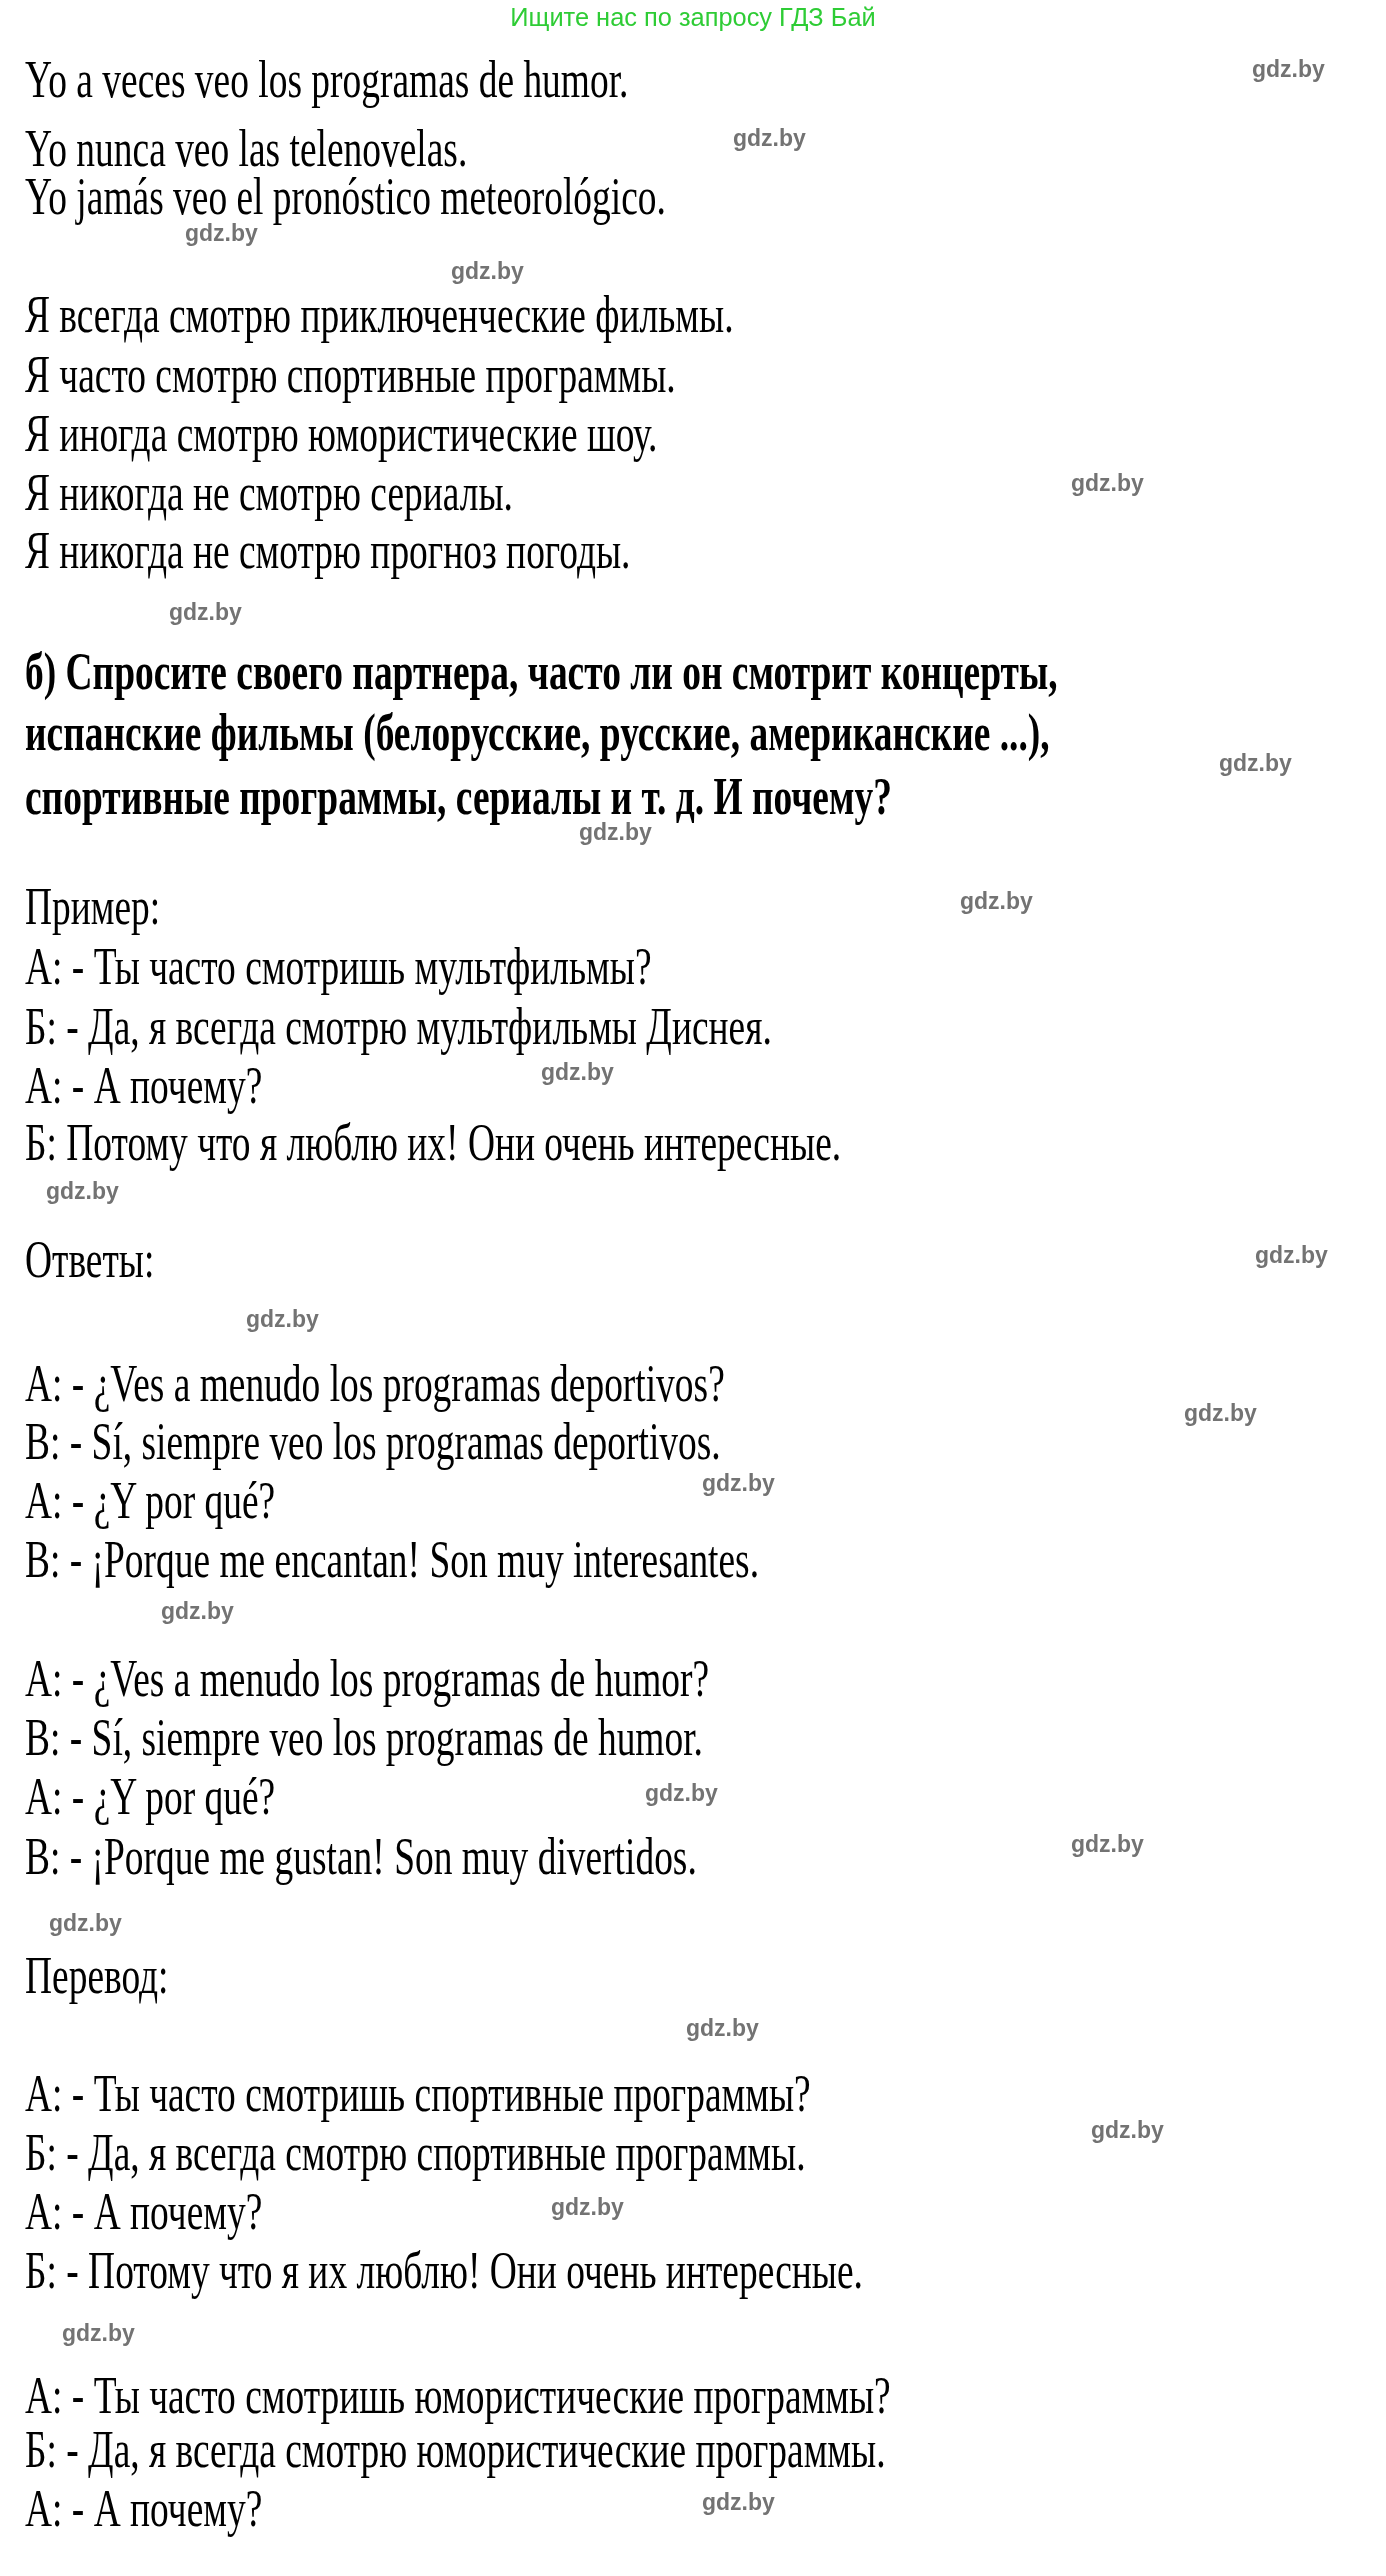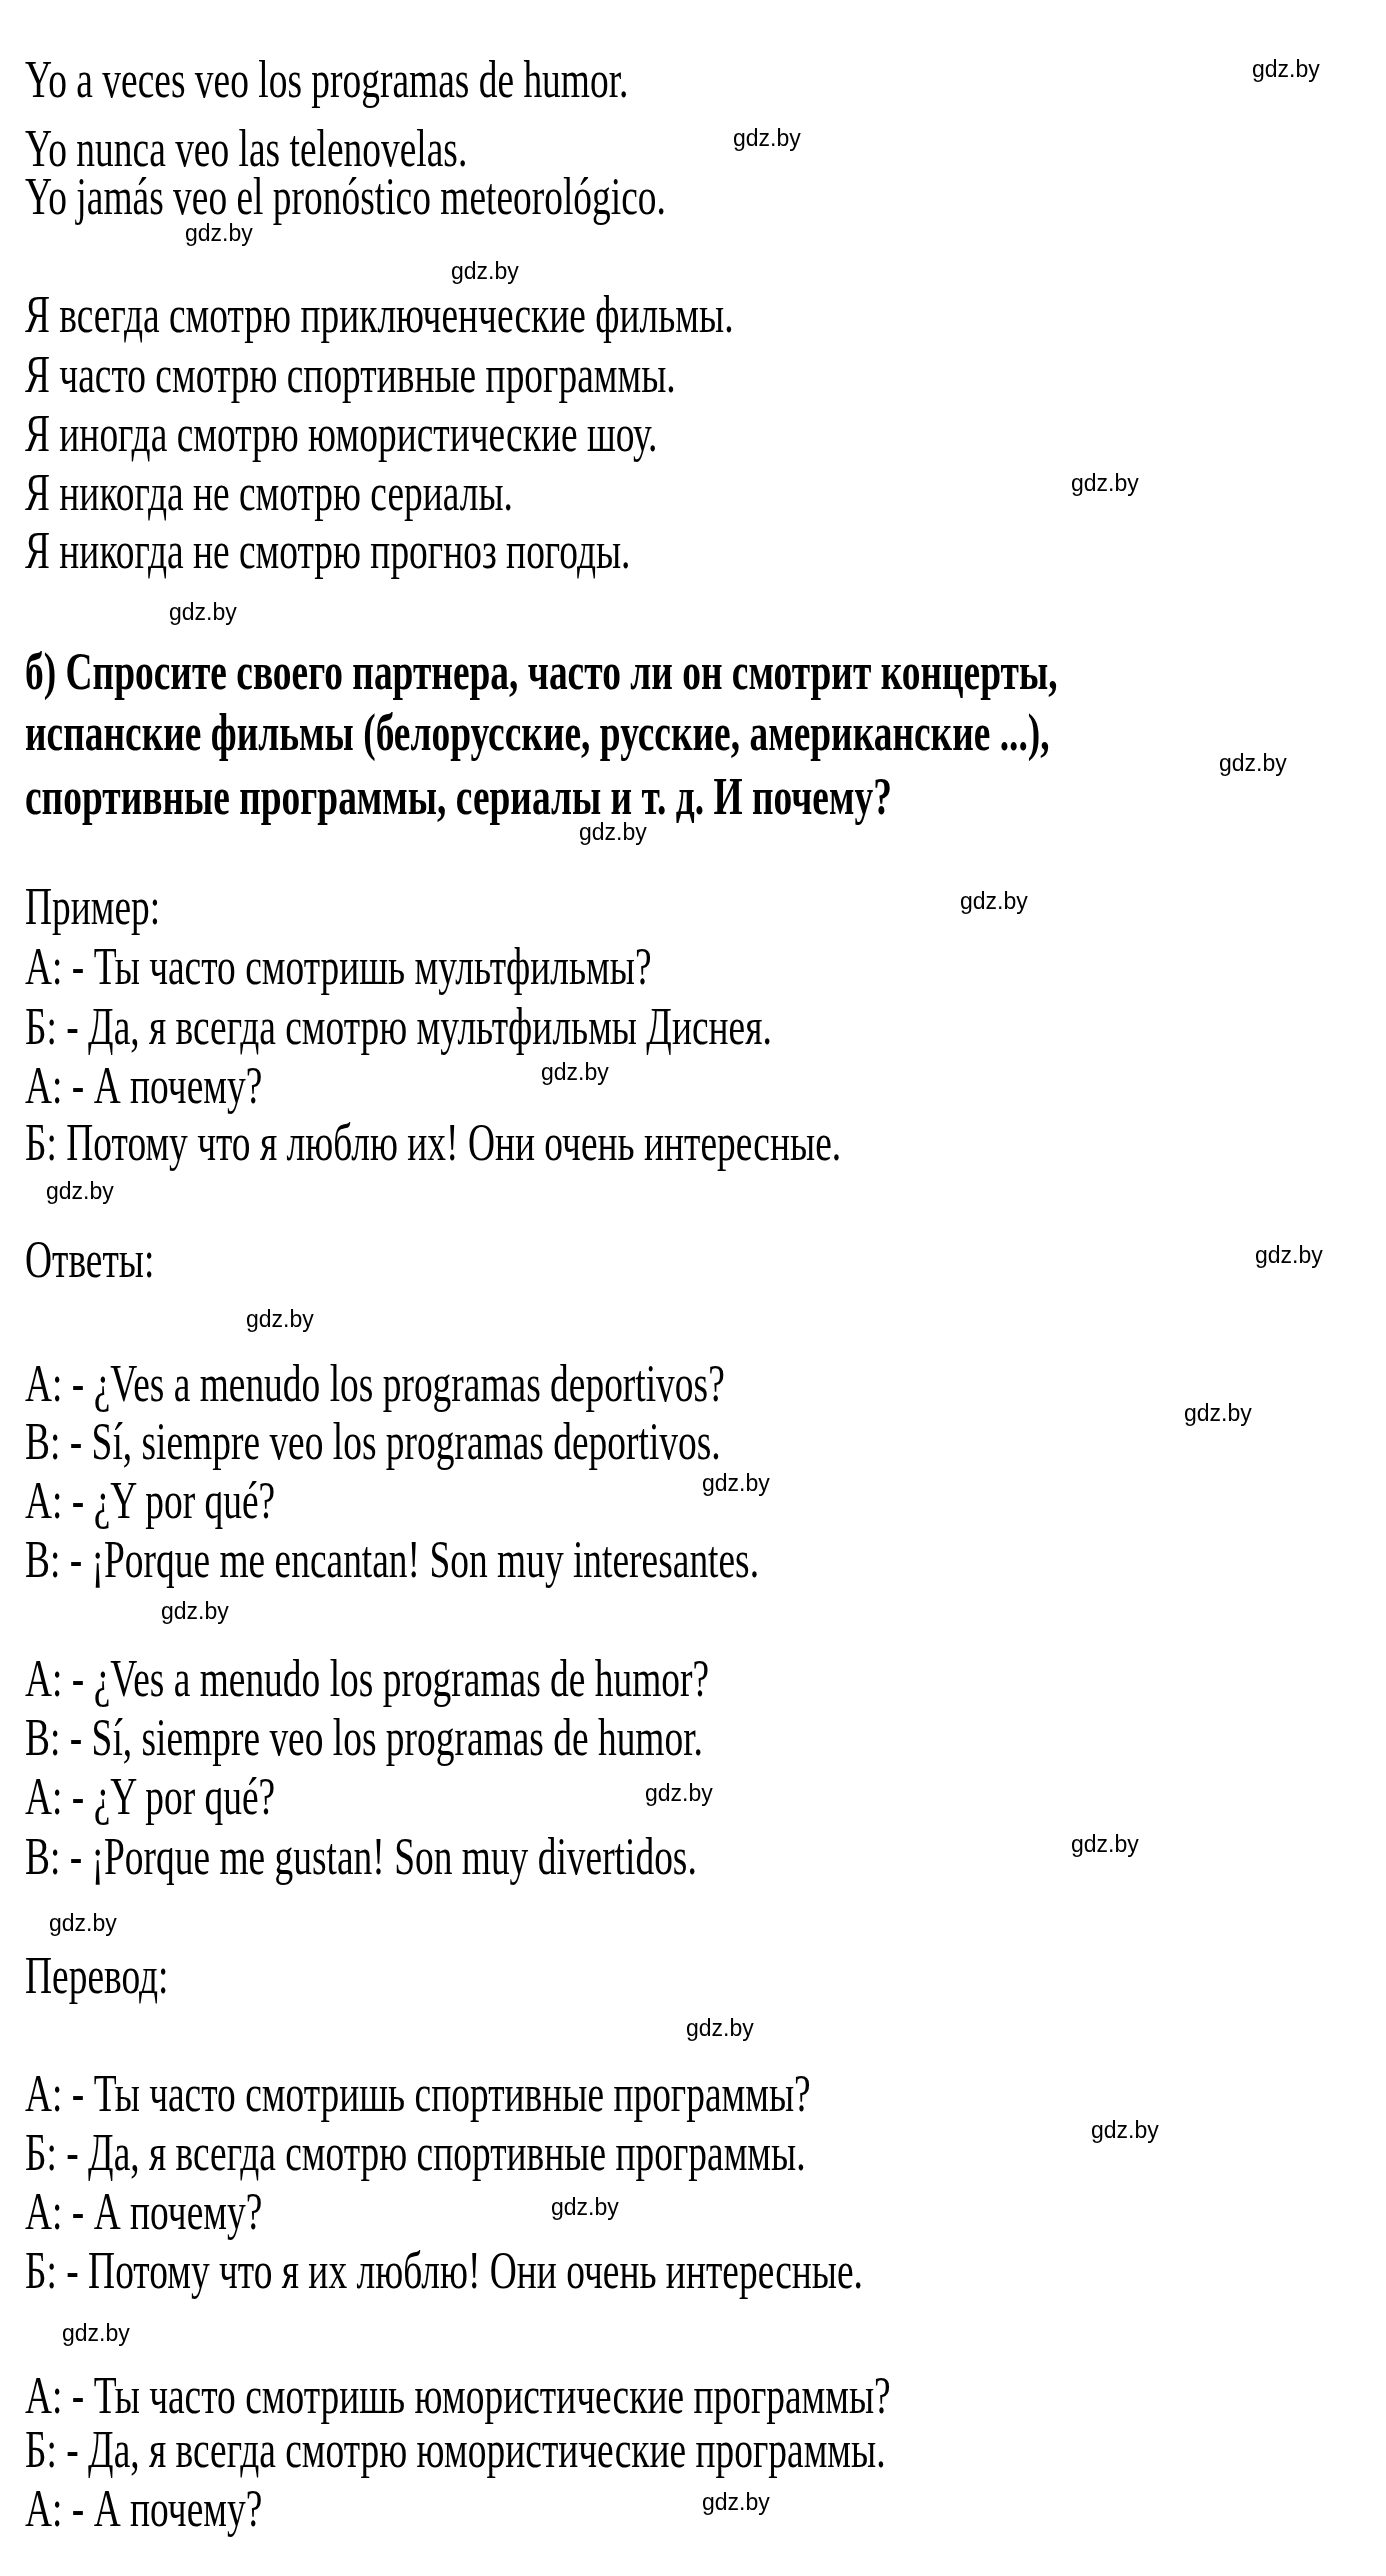--- a/index.html
+++ b/index.html
@@ -27,21 +27,22 @@
     transform-origin: 0 0;
   }
   .b { font-weight: bold; }
   
   .w {
     position: absolute;
     white-space: nowrap;
     font-family: "Liberation Sans", "DejaVu Sans", sans-serif;
     font-size: 23px;
     line-height: 1.1;
-    color: #000000;
+    color: #737373;
+    font-weight: bold;
   }
   .header-banner {
     position: absolute;
     top: 4.1px;
     left: 0;
     width: 100%;
     text-align: center;
     font-family: "Liberation Sans", "DejaVu Sans", sans-serif;
     font-size: 25.4px;
     line-height: 1.1;
@@ -58,20 +59,21 @@
     line-height: 1.1;
     color: var(--footer_purple, #530c9e);
     white-space: pre;
   }
 </style>
 </head>
 <body>
 
 <div class="page">
 
+  <div class="header-banner">Ищите нас по запросу ГДЗ Бай</div>
 
   <div class="t" style="top:54px">Yo a veces veo los programas de humor.</div>
   <div class="t" style="top:123px">Yo nunca veo las telenovelas.</div>
   <div class="t" style="top:171px">Yo jamás veo el pronóstico meteorológico.</div>
 
   <div class="t" style="top:289px">Я всегда смотрю приключенческие фильмы.</div>
   <div class="t" style="top:349px">Я часто смотрю спортивные программы.</div>
   <div class="t" style="top:408px">Я иногда смотрю юмористические шоу.</div>
   <div class="t" style="top:467px">Я никогда не смотрю сериалы.</div>
   <div class="t" style="top:525px">Я никогда не смотрю прогноз погоды.</div>

